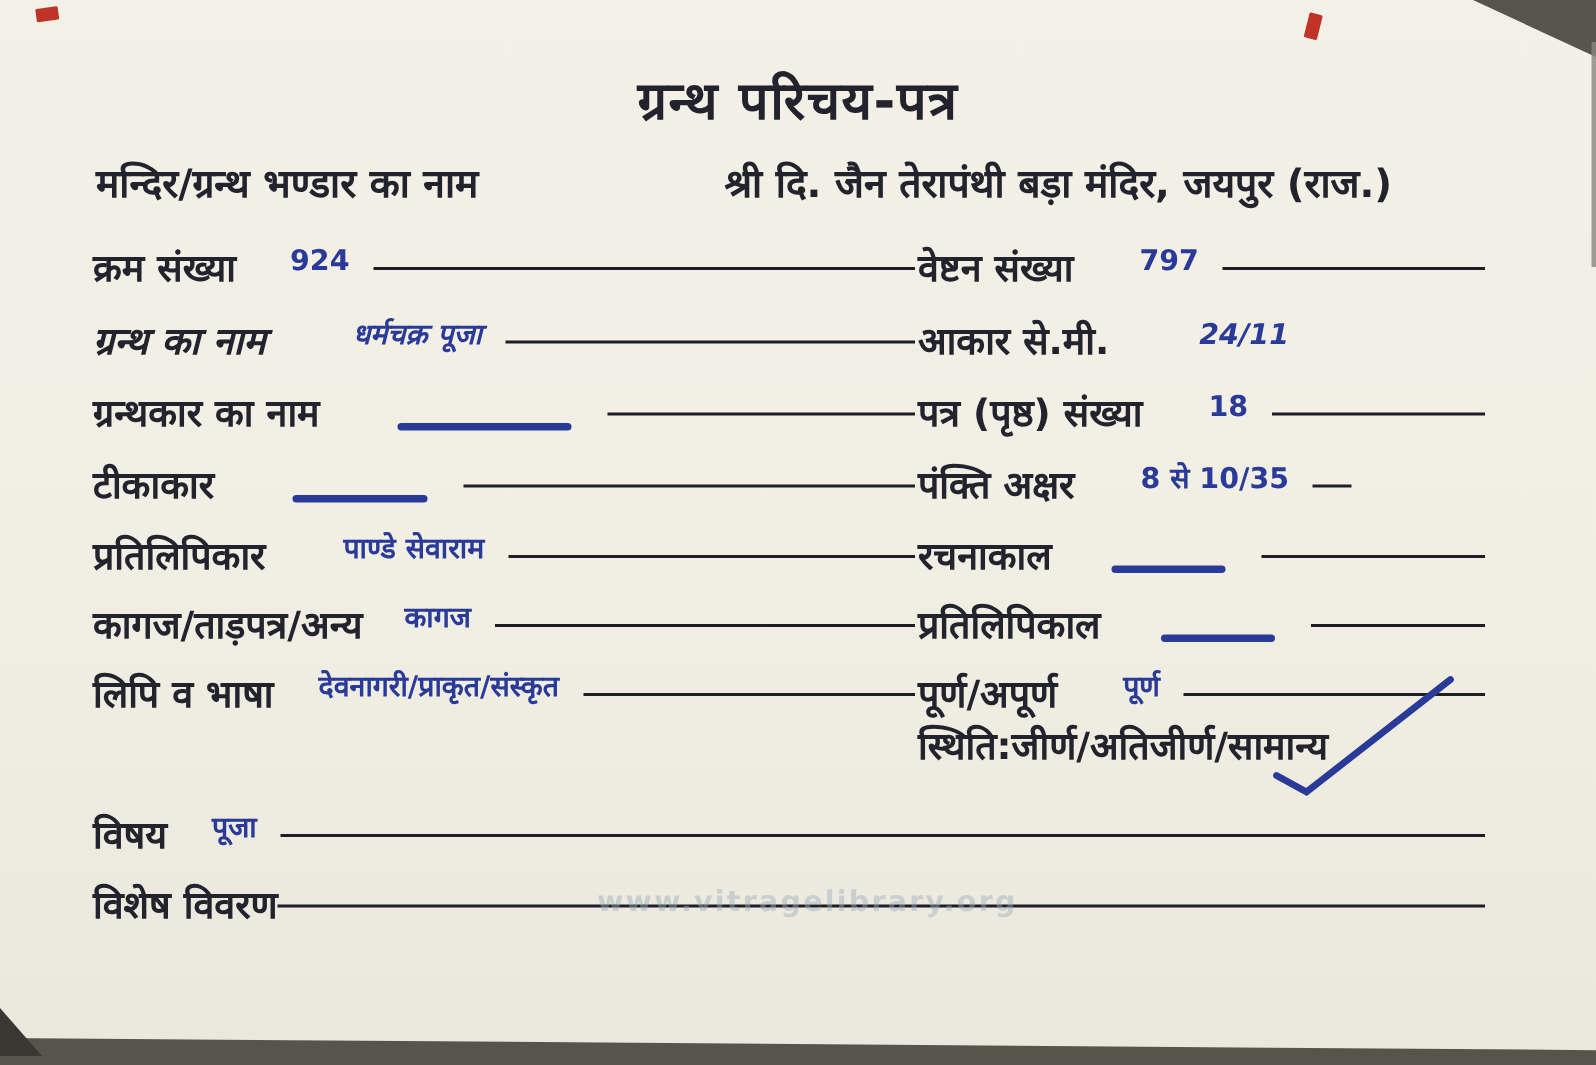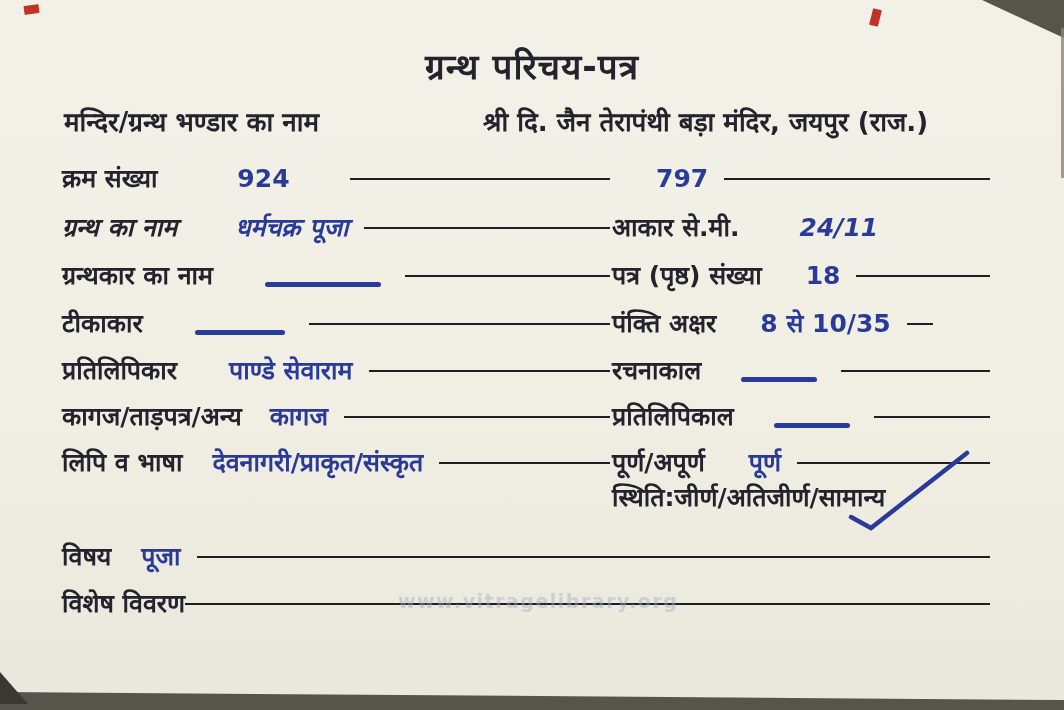--- a/index.html
+++ b/index.html
@@ -16,21 +16,21 @@
   .card{
     position:absolute;inset:0;
     background:linear-gradient(180deg,#f3f0e7 0%,var(--paper) 55%,#eae7dc 100%);
   }
   .title{
     position:absolute;top:42px;left:0;width:1064px;text-align:center;
     font-size:35px;font-weight:700;color:var(--ink);letter-spacing:1px;
   }
   .row{position:absolute;display:flex;align-items:flex-start;height:42px;}
   .lbl{font-size:25px;font-weight:600;color:var(--ink);white-space:nowrap;line-height:1.25;}
-  .val{font-size:25px;font-weight:700;color:var(--ink_blue);white-space:nowrap;line-height:1.25;margin-left:36px;margin-right:16px;}
+  .val{font-size:19px;font-weight:700;color:var(--ink_blue);white-space:nowrap;line-height:1.25;margin-left:36px;margin-right:16px;}
   .right .val{margin-left:44px;}
   .rule{flex:1 1 auto;height:17px;border-bottom:2px solid var(--rule);min-width:10px;}
   .bdash{flex:0 0 auto;width:100px;height:5px;background:var(--ink_blue);border-radius:3px;margin:22px 24px 0 52px;}
   .right .bdash{width:76px;margin-left:40px;}
   .hdr-label{position:absolute;top:103px;left:64px;font-size:26px;font-weight:600;color:var(--ink);}
   .hdr-value{position:absolute;top:103px;left:483px;font-size:26px;font-weight:600;color:var(--ink);white-space:nowrap;}
   .watermark{
     position:absolute;top:590px;left:398px;width:320px;
     font-size:19px;letter-spacing:1.5px;color:var(--watermark);opacity:.45;
     font-weight:600;
@@ -50,21 +50,21 @@
 </head>
 <body>
 
 <div class="card">
 
   <div class="title">ग्रन्थ परिचय-पत्र</div>
 
   <div class="hdr-label">मन्दिर/ग्रन्थ भण्डार का नाम</div>
   <div class="hdr-value">श्री दि. जैन तेरापंथी बड़ा मंदिर, जयपुर (राज.)</div>
 
-  <div class="row" style="top:163px;left:62px;width:548px;gap:44px;">
+  <div class="row" style="top:163px;left:62px;width:548px;">
     <span class="lbl">क्रम संख्या</span>
     <span class="val">924</span>
     <span class="rule"></span>
   </div>
   <div class="row" style="top:212px;left:62px;width:548px;font-style:italic;">
     <span class="lbl">ग्रन्थ का नाम</span>
     <span class="val" style="margin-left:58px;">धर्मचक्र पूजा</span>
     <span class="rule"></span>
   </div>
   <div class="row" style="top:260px;left:62px;width:548px;">
@@ -96,20 +96,21 @@
     <span class="lbl">विषय</span>
     <span class="val" style="margin-left:30px;">पूजा</span>
     <span class="rule"></span>
   </div>
   <div class="row" style="top:588px;left:62px;width:928px;">
     <span class="lbl">विशेष विवरण</span>
     <span class="rule"></span>
   </div>
 
   <div class="row right" style="top:163px;left:612px;width:378px;">
+    <span class="lbl">वेष्टन संख्या</span>
     <span class="val">797</span>
     <span class="rule"></span>
   </div>
   <div class="row right" style="top:212px;left:612px;width:378px;">
     <span class="lbl">आकार से.मी.</span>
     <span class="val" style="margin-left:60px;font-style:italic;">24/11</span>
   </div>
   <div class="row right" style="top:260px;left:612px;width:378px;">
     <span class="lbl">पत्र (पृष्ठ) संख्या</span>
     <span class="val">18</span>

